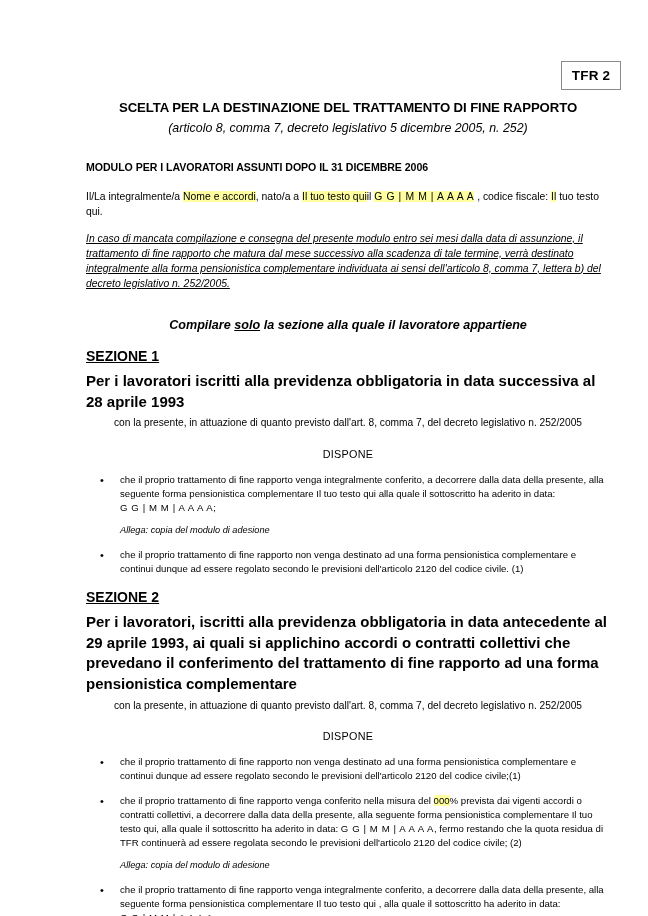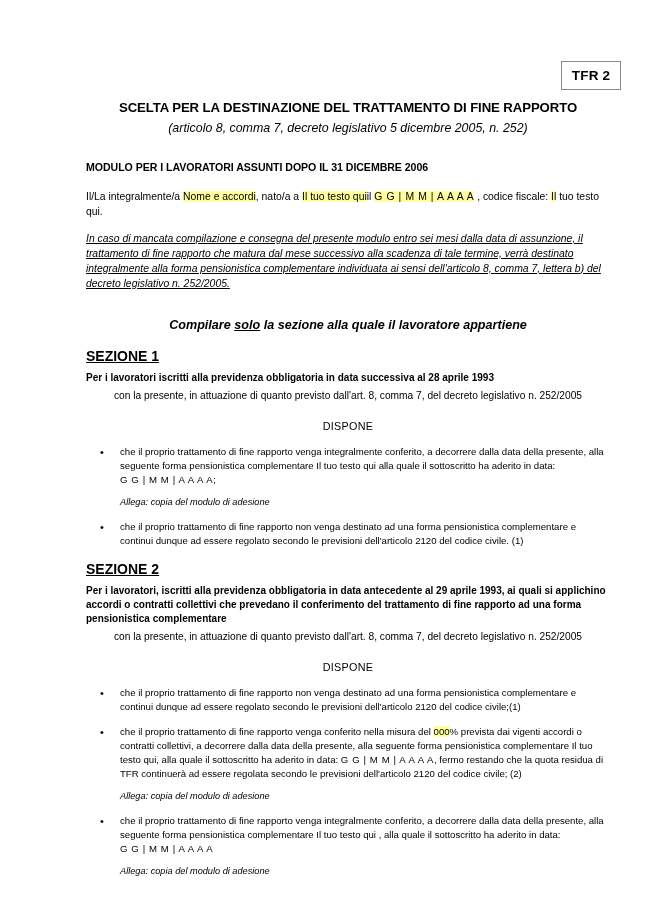--- a/index.html
+++ b/index.html
@@ -98,21 +98,21 @@
   .h-compilare u { text-decoration: underline; }
 
   .sez-head {
     font-size: 14px;
     font-weight: bold;
     text-decoration: underline;
     margin: 0 0 7px 0;
     display: block;
   }
   .sez-lead {
-    font-size: 10px;
+    font-size: 15px;
     font-weight: bold;
     line-height: 1.38;
     margin: 0 0 4px 0;
   }
   .sez-sub {
     font-size: 10.2px;
     line-height: 1.4;
     margin: 0 0 0 28px;
   }
   .dispone {

